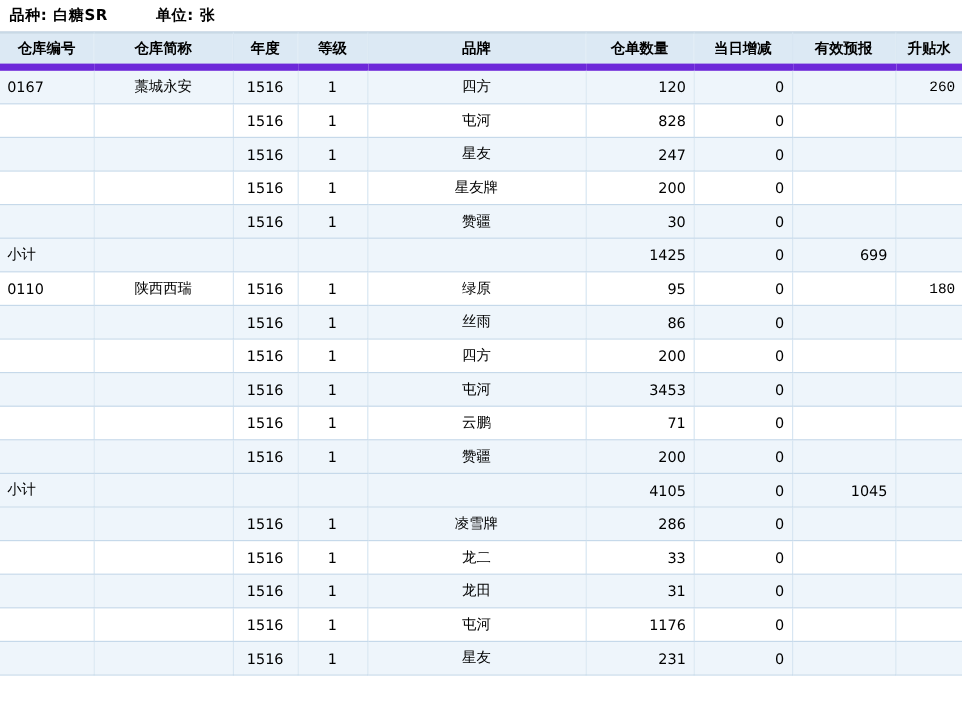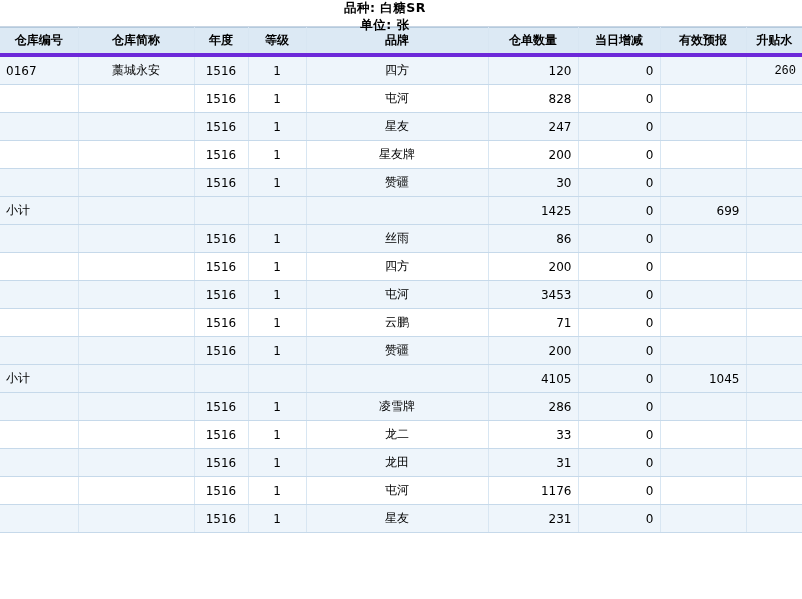--- a/index.html
+++ b/index.html
@@ -23,21 +23,20 @@
   .header-bar {
     height: 26px;
     display: flex;
     align-items: center;
     padding-left: 8px;
     font-weight: bold;
     font-size: 12.5px;
     letter-spacing: 0.5px;
     background: #ffffff;
     border-bottom: 1px solid #c9d6e4;
-    flex-direction: column;
   }
   .header-item {
     margin-right: 40px;
     white-space: nowrap;
   }
   .header-item .hlabel { }
   .header-item .hval { }
   
   table.grid {
     border-collapse: collapse;
@@ -55,21 +54,21 @@
     white-space: nowrap;
   }
   table.grid th:last-child, table.grid td:last-child {
     border-right: none;
     font-family: Liberation Mono, monospace;
   }
   table.grid thead th {
     background: #dce9f4;
     font-weight: bold;
     text-align: center;
-    border-bottom: 4px solid #6d28d9;
+    border-bottom: 6px solid #6d28d9;
     border-top: 1px solid #b4cadd;
     height: 25px;
   }
   tr.alt td {
     background: #eef5fb;
   }
   tr.norm td {
     background: #ffffff;
   }
   tr.subtotal td {
@@ -192,20 +191,31 @@
           <td class="c-left">小计</td>
           <td class="c-center"></td>
           <td class="c-center"></td>
           <td class="c-center"></td>
           <td class="c-center"></td>
           <td class="c-right">1425</td>
           <td class="c-right">0</td>
           <td class="c-right">699</td>
           <td class="c-right"></td>
         </tr>
+        <tr class="norm">
+          <td class="c-left">0110</td>
+          <td class="c-center">陕西西瑞</td>
+          <td class="c-center">1516</td>
+          <td class="c-center">1</td>
+          <td class="c-center">绿原</td>
+          <td class="c-right">95</td>
+          <td class="c-right">0</td>
+          <td class="c-right"></td>
+          <td class="c-right">180</td>
+        </tr>
         <tr class="alt">
           <td class="c-left"></td>
           <td class="c-center"></td>
           <td class="c-center">1516</td>
           <td class="c-center">1</td>
           <td class="c-center">丝雨</td>
           <td class="c-right">86</td>
           <td class="c-right">0</td>
           <td class="c-right"></td>
           <td class="c-right"></td>

